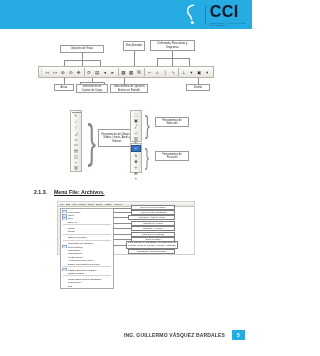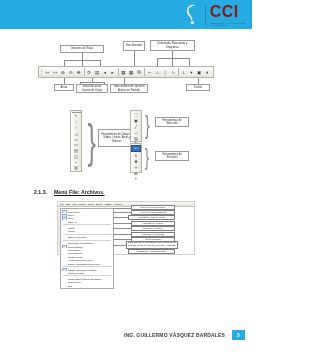--- a/index.html
+++ b/index.html
@@ -20,21 +20,21 @@
   .logo{
     position:absolute;right:6px;top:3px;height:24px;
     display:flex;align-items:center;gap:4px;
   }
   .bulb{width:15px;height:22px;position:relative;}
   .bulb svg{display:block;}
   .logo-divider{width:1px;height:19px;background:#1b7fb0;opacity:.85;}
   .logo-text{display:flex;flex-direction:column;justify-content:center;line-height:1;}
   .logo-cci{
     font-family:"Liberation Sans", sans-serif;
-    font-weight:bold;font-size:16px;color:#7f1d1d;letter-spacing:.5px;
+    font-weight:bold;font-size:16px;color:#0f172a;letter-spacing:.5px;
   }
   .logo-sub{
     font-size:2.1px;color:#1d5f87;letter-spacing:.15px;margin-top:1.5px;
     white-space:nowrap;
   }
   .logo-sub2{font-size:2.1px;color:#1d5f87;letter-spacing:.15px;}
 
   
   .callout{
     position:absolute;

